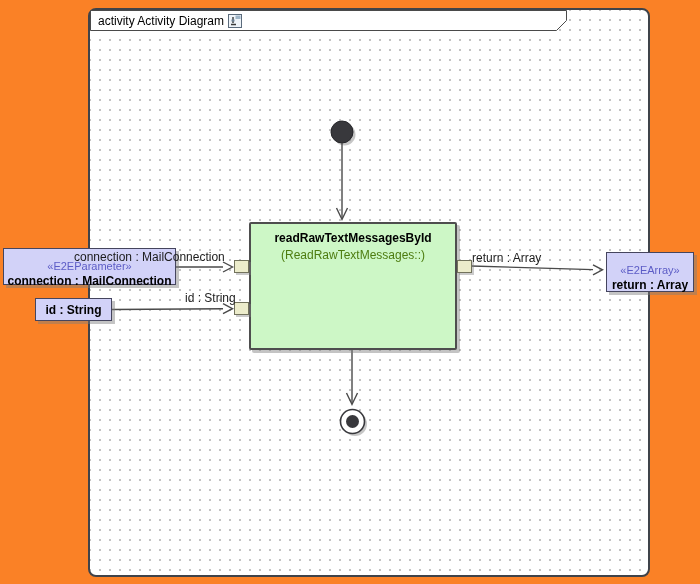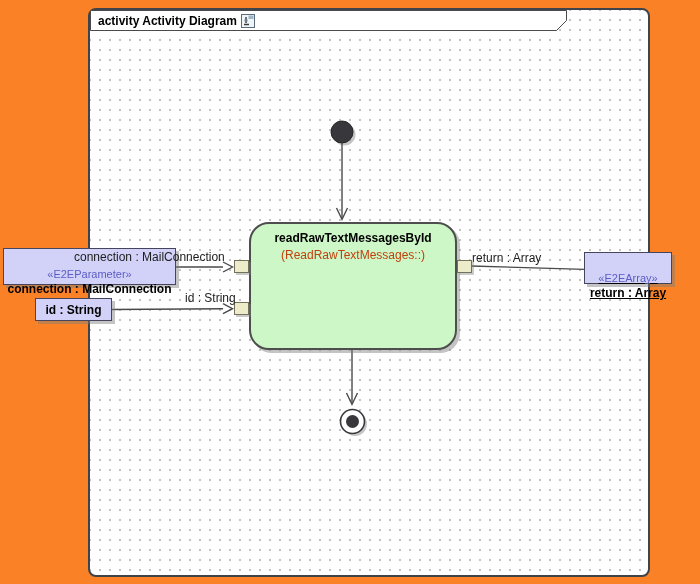--- a/index.html
+++ b/index.html
@@ -15,48 +15,48 @@
     background-image:radial-gradient(circle, #C3C3C3 0.9px, rgba(0,0,0,0) 1px);
     background-size:10px 10px;background-position:5px 5px;
     border:2px solid #3F434A;border-radius:8px;
   }
   .overlay{position:absolute;left:0;top:0;z-index:2;pointer-events:none;}
   .frame-title{
     position:absolute;left:98px;top:12px;height:17px;z-index:3;
     display:flex;align-items:center;gap:4px;
     font-size:12px;color:#000;white-space:nowrap;
   }
-  .fw{font-weight:bold;}
+  .fw{font-weight:normal;}
   .dgicon{display:inline-flex;width:14px;height:14px;}
   .activity-node{
     position:absolute;left:249px;top:222px;width:204px;height:117px;z-index:4;
-    background:#CDF7C6;border:2px solid #4E4E4E;border-radius:20px;
+    background:#CDF7C6;border:2px solid #4E4E4E;border-radius:2px;
     box-shadow:3px 3px 0 rgba(125,125,125,.45);
     text-align:center;padding-top:7px;box-sizing:content-box;
   }
   .activity-name{font-size:12px;font-weight:bold;color:#000;}
-  .activity-ns{font-size:12px;color:#c2410c;margin-top:3px;}
+  .activity-ns{font-size:12px;color:#4d7c0f;margin-top:3px;}
   .pin{
     position:absolute;width:13px;height:11px;z-index:5;
     background:#ECECCB;border:1px solid #72725C;
     box-shadow:2px 2px 0 rgba(125,125,125,.4);
   }
   .pin-connection{left:234px;top:260px;}
   .pin-id{left:234px;top:302px;}
   .pin-return{left:457px;top:260px;}
   .param-box{
     position:absolute;z-index:4;background:#D2D2F8;border:1px solid #45455E;
     box-shadow:3px 3px 0 rgba(125,125,125,.45);
-    text-align:center;font-size:12px;color:#000;padding-top:18px;box-sizing:border-box;
+    text-align:center;font-size:12px;color:#000;padding-top:10px;box-sizing:border-box;
   }
   .stereotype{font-size:11px;color:#5C5CC6;line-height:14px;}
   .pname{font-weight:bold;line-height:16px;}
   .box-connection{left:3px;top:248px;width:173px;height:37px;}
   .box-id{left:35px;top:298px;width:77px;height:23px;display:flex;align-items:center;justify-content:center;padding-top:0;}
-  .box-return{left:584px;top:252px;width:88px;height:32px;text-decoration:underline;}
+  .box-return{left:606px;top:252px;width:88px;height:40px;}
   .edge-label{position:absolute;z-index:6;font-size:12px;color:#1C1C1C;white-space:nowrap;}
   .lbl-connection{left:74px;top:250px;}
   .lbl-id{left:185px;top:291px;}
   .lbl-return{left:472px;top:251px;}
 </style>
 </head>
 <body>
 
 <div class="stage">
 

